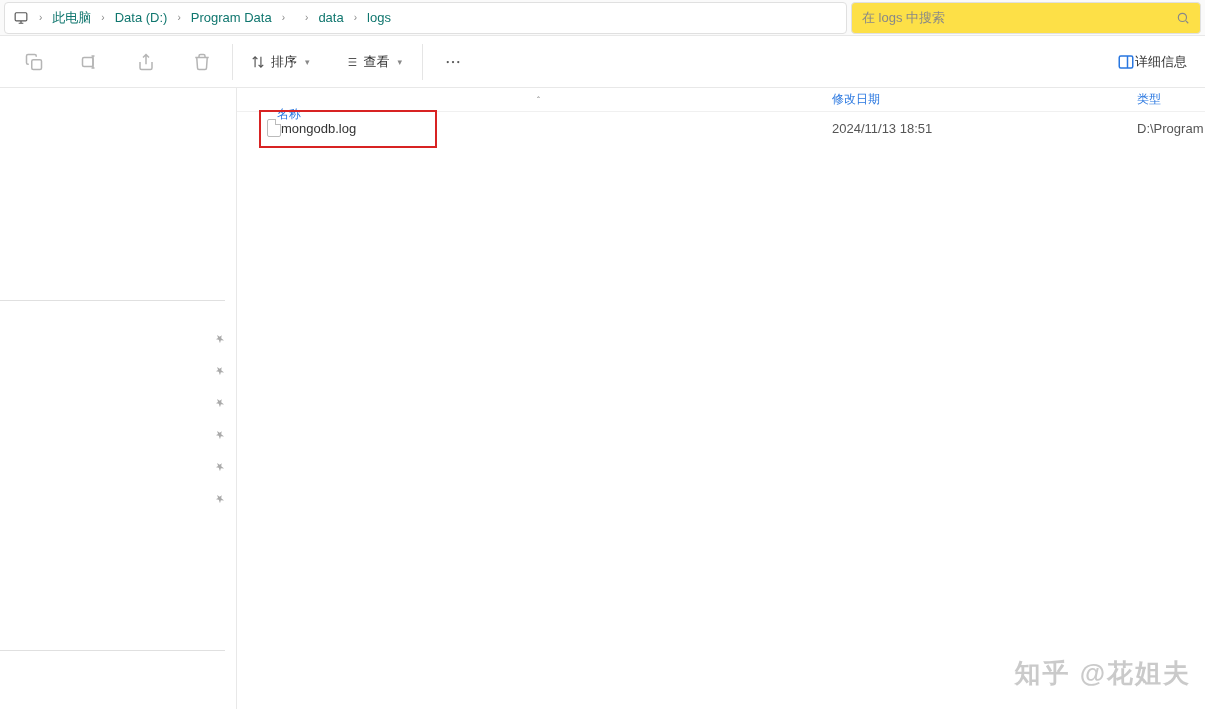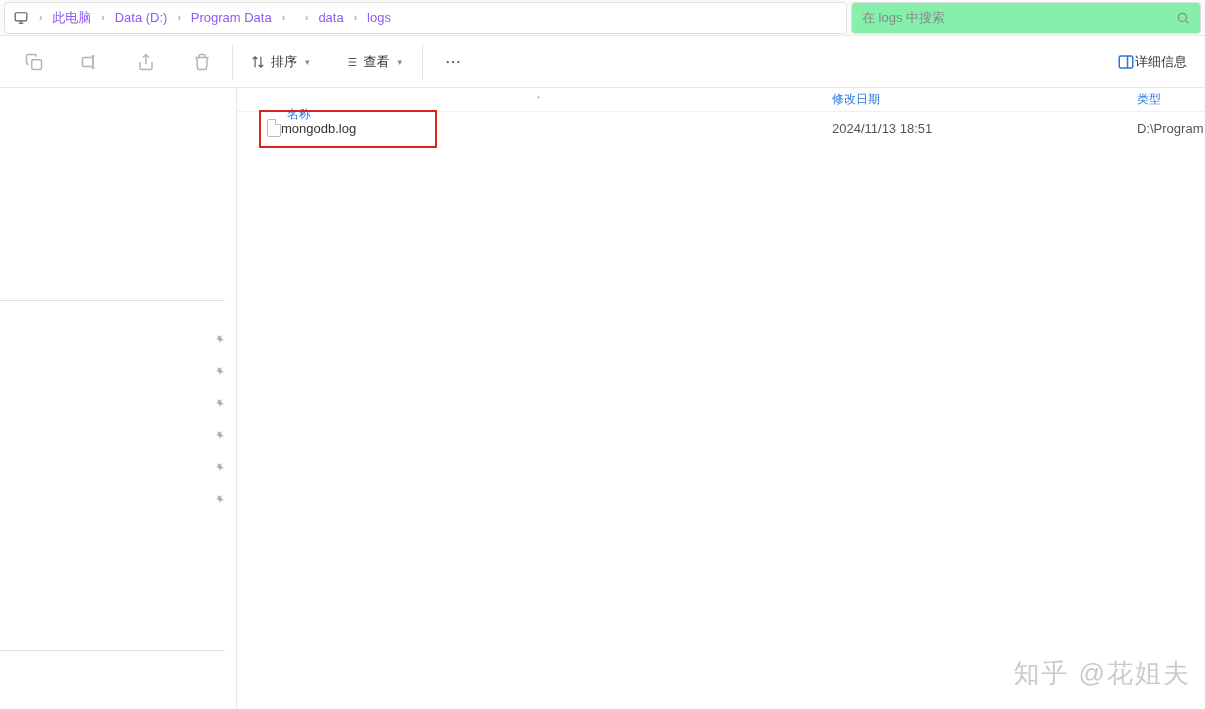--- a/index.html
+++ b/index.html
@@ -32,37 +32,37 @@
       border: 1px solid #e0e0e0;
       border-radius: 4px;
       padding: 0 8px;
       margin: 2px 4px 2px 2px;
       overflow: hidden;
     }
     .bc-item {
       display: flex;
       align-items: center;
       font-size: 13px;
-      color: #8b5cf6;
+      color: #0f766e;
       white-space: nowrap;
     }
     .bc-sep {
       margin: 0 10px;
       color: #888;
       font-size: 10px;
     }
     .home-icon {
       width: 16px;
       height: 14px;
       display: inline-block;
     }
     .search-box {
       width: 350px;
       height: 32px;
-      background: #86efac;
+      background: #fde047;
       border: 1px solid #e0e0e0;
       border-radius: 4px;
       display: flex;
       align-items: center;
       padding: 0 10px;
       margin: 2px 2px 2px 0;
     }
     .search-box input {
       flex: 1;
       border: none;
@@ -185,21 +185,21 @@
       height: 24px;
       display: flex;
       align-items: center;
       font-size: 12px;
       color: #2977e0;
       border-bottom: 1px solid #f0f0f0;
       position: relative;
     }
     .col-name {
       position: absolute;
-      left: 50px;
+      left: 40px;
       margin-top: 30px;
     }
     .col-date {
       position: absolute;
       left: 595px;
     }
     .col-type {
       position: absolute;
       left: 900px;
     }
@@ -261,21 +261,21 @@
       height: 38px;
       border: 2.5px solid #d82323;
       pointer-events: none;
     }
     .watermark {
       position: absolute;
       right: 14px;
       bottom: 18px;
       font-size: 26px;
       color: rgba(150, 150, 150, 0.5);
-      font-weight: 400;
+      font-weight: 700;
       pointer-events: none;
       letter-spacing: 2px;
     }
     .icon-svg { width: 18px; height: 18px; }
     .icon-sm { width: 14px; height: 14px; }
   </style>
 </head>
 <body>
 
 <div class="address-bar">

